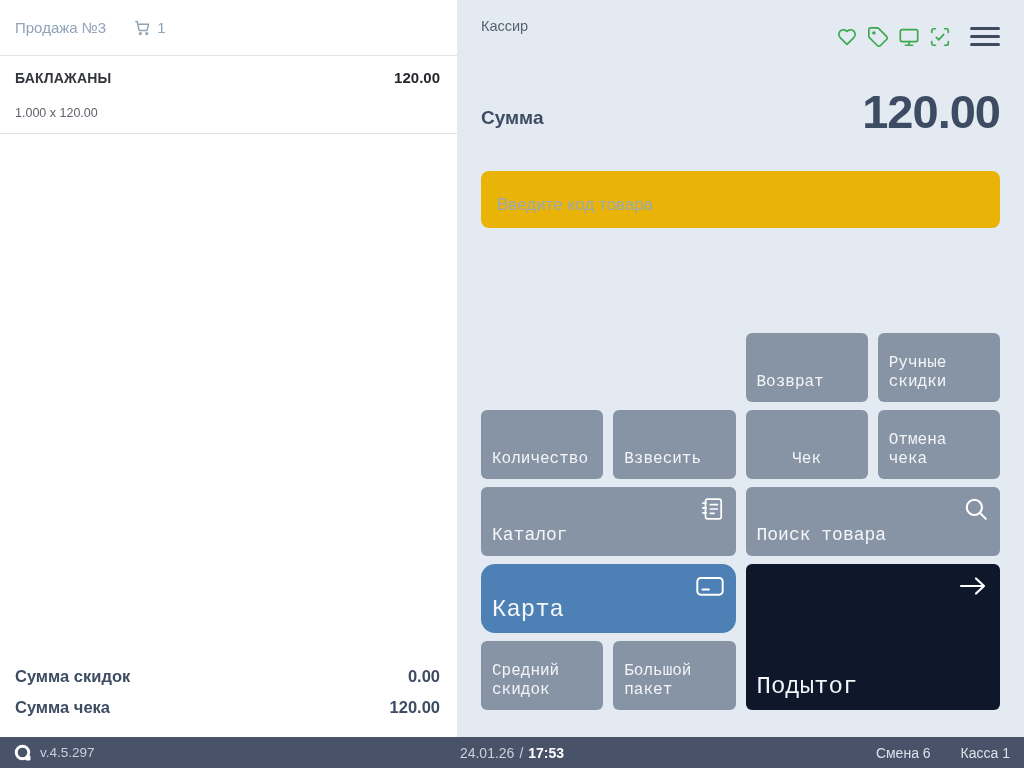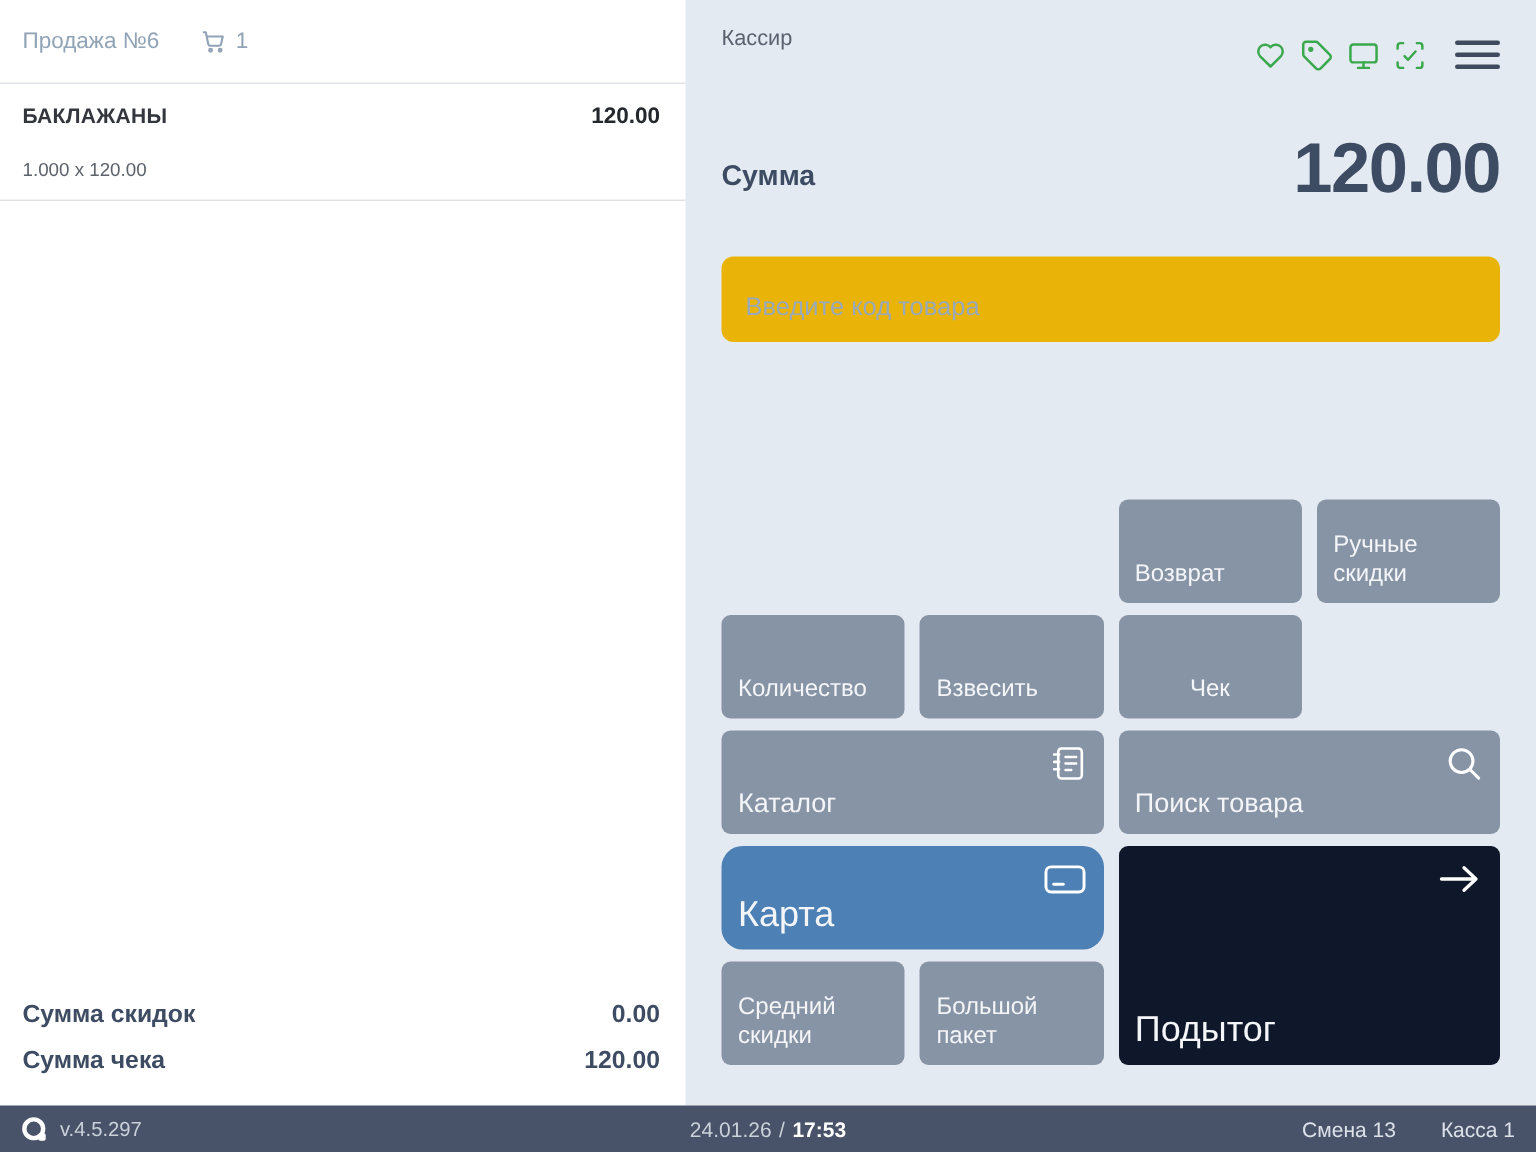--- a/index.html
+++ b/index.html
@@ -42,21 +42,21 @@
   
   .button-grid {
     position:absolute; left:24px; top:333px; width:519px;
     display:grid; grid-template-columns:repeat(4, 1fr); grid-auto-rows:69px; gap:8px 10px;
   }
   .pos-btn {
     position:relative; border:none; border-radius:6px; cursor:pointer;
     background:#8794a5; color:#f3f5f8;
     display:flex; align-items:flex-end; justify-content:flex-start;
     padding:9px 11px; text-align:left;
-    font-family:Liberation Sans, sans-serif; font-size:16px; line-height:1.22;
+    font-family:Liberation Mono, monospace; font-size:16px; line-height:1.22;
   }
   .pos-btn .btn-icon { position:absolute; top:9px; right:11px; display:flex; color:#ffffff; }
   .btn-blue { background:#4d80b4; }
   .btn-green { background:#0f172a; font-size:24px; }
   
   .footer {
     position:absolute; left:0; top:737px; width:1024px; height:31px;
     background:#485268; color:#cad1db; font-size:13.5px;
   }
   .footer-left { position:absolute; left:13px; top:0; height:31px; display:flex; align-items:center; gap:8px; }
@@ -65,21 +65,21 @@
   .footer-center .sep { margin-left:5px; }
   .footer-right { position:absolute; right:14px; top:0; height:31px; display:flex; align-items:center; gap:30px; font-size:14px; color:#dde2ea; }
 </style>
 </head>
 <body>
 
 <div class="app">
 
   <div class="left-panel">
     <div class="sale-header">
-      <span>Продажа №6</span>
+      <span>Продажа №3</span>
       <span class="cart-wrap">
         <span style="display:flex; color:#90a3b7;">
           <svg width="17" height="17" viewBox="0 0 24 24" fill="none" stroke="currentColor" stroke-width="2" stroke-linecap="round" stroke-linejoin="round">
             <circle cx="9" cy="20.5" r="1.3"></circle>
               <circle cx="18" cy="20.5" r="1.3"></circle>
             <path d="M2.5 3.5h2l2.4 11.3a1.8 1.8 0 0 0 1.8 1.4h8.3a1.8 1.8 0 0 0 1.8-1.4l1.7-7.3H5.3"></path>
           </svg>
         </span>
         <span>1</span>
       </span>
@@ -159,20 +159,23 @@
 
       <button class="pos-btn" style="grid-column:1; grid-row:2;">
         <span>Количество</span>
       </button>
       <button class="pos-btn" style="grid-column:2; grid-row:2;">
         <span>Взвесить</span>
       </button>
       <button class="pos-btn" style="grid-column:3; grid-row:2;justify-content:center;">
         <span>Чек</span>
       </button>
+      <button class="pos-btn" style="grid-column:4; grid-row:2;">
+        <span>Отмена чека</span>
+      </button>
 
       <button class="pos-btn" style="grid-column:1 / 3; grid-row:3; font-size:18px;">
         <span>Каталог</span>
         <span class="btn-icon">
           <svg width="26" height="26" viewBox="0 0 24 24" fill="none" stroke="currentColor" stroke-width="1.6" stroke-linecap="round" stroke-linejoin="round">
             <path d="M3.5 6.5h3M3.5 11h3M3.5 15.5h3"></path>
             <rect x="6" y="2.8" width="14.5" height="18.4" rx="2"></rect>
             <path d="M10.5 8h6.5M10.5 12h6.5M10.5 16h3.5"></path>
           </svg>
         </span>
@@ -199,21 +202,21 @@
       <button class="pos-btn btn-green" style="grid-column:3 / 5; grid-row:4 / 6;">
         <span>Подытог</span>
         <span class="btn-icon">
           <svg width="32" height="26" viewBox="0 0 32 26" fill="none" stroke="currentColor" stroke-width="2.2" stroke-linecap="round" stroke-linejoin="round">
             <path d="M4 13h23M19 5.5l8 7.5-8 7.5"></path>
           </svg>
         </span>
       </button>
 
       <button class="pos-btn" style="grid-column:1; grid-row:5;">
-        <span>Средний скидки</span>
+        <span>Средний скидок</span>
       </button>
       <button class="pos-btn" style="grid-column:2; grid-row:5;">
         <span>Большой пакет</span>
       </button>
     </div>
   </div>
 
   <div class="footer">
     <div class="footer-left">
       <span style="display:flex;">
@@ -223,18 +226,18 @@
         </svg>
       </span>
       <span>v.4.5.297</span>
     </div>
     <div class="footer-center">
       <span>24.01.26</span>
       <span class="sep">/</span>
       <span class="time">17:53</span>
     </div>
     <div class="footer-right">
-      <span>Смена 13</span>
+      <span>Смена 6</span>
       <span>Касса 1</span>
     </div>
   </div>
 
 </div>
 
 </body></html>

